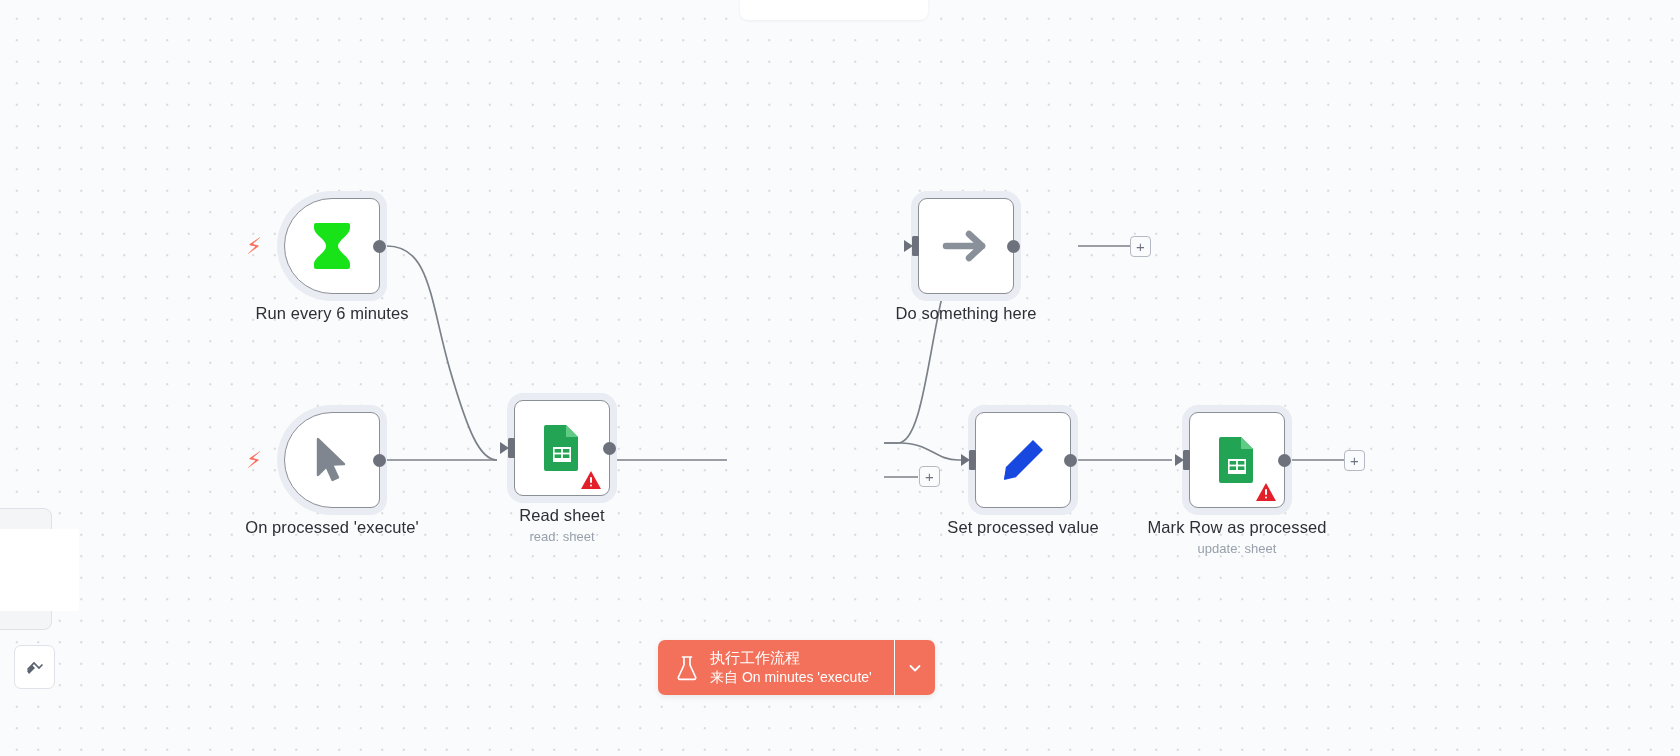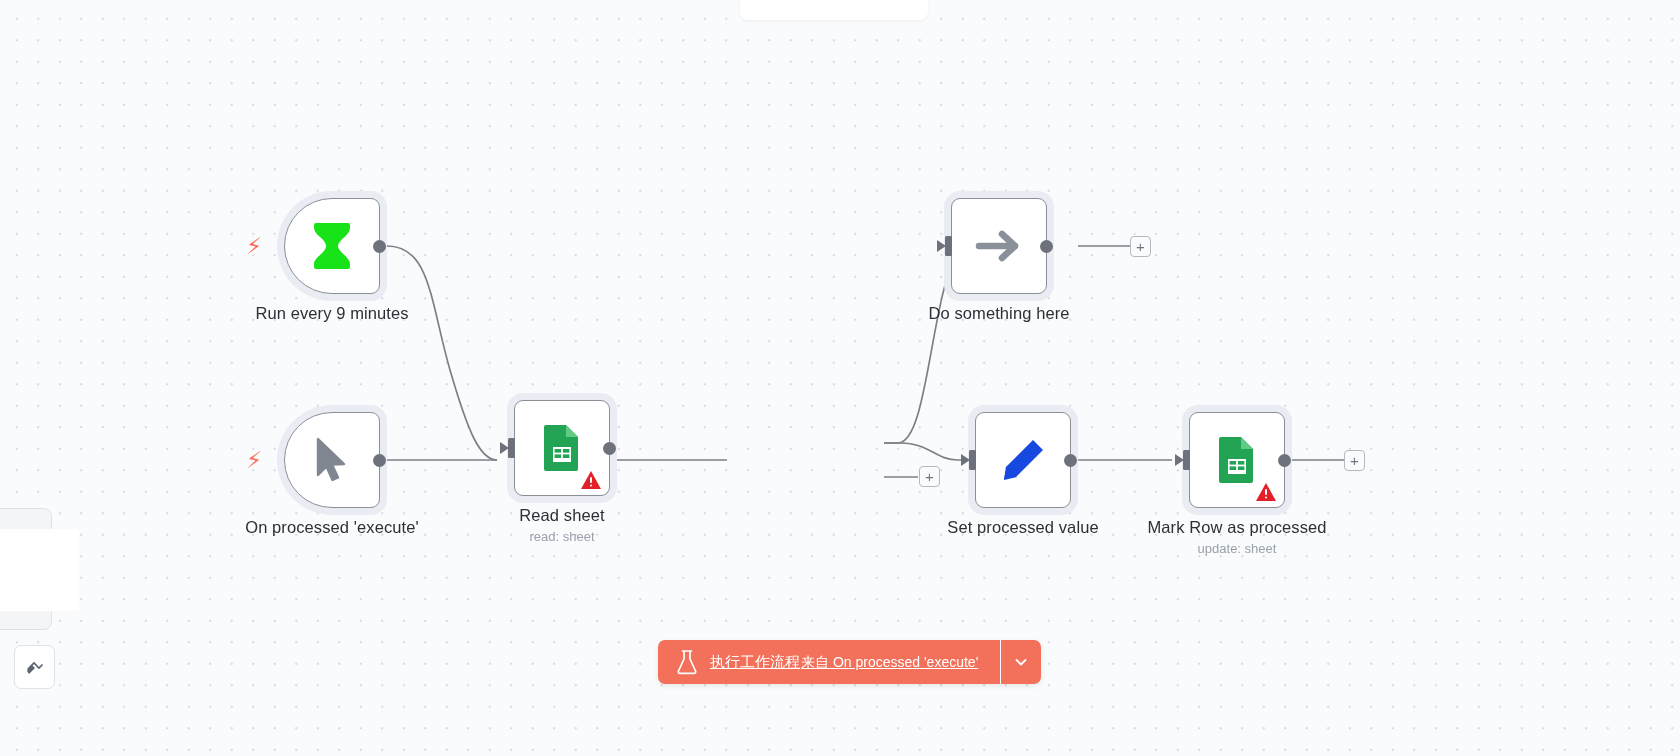--- a/index.html
+++ b/index.html
@@ -142,21 +142,21 @@
     overflow: hidden;
     box-shadow: 0 2px 6px rgba(0,0,0,.08);
   }
   #runbar .main {
     background: #f3705a;
     display: flex; align-items: center; gap: 12px;
     padding: 9px 22px 9px 18px;
     color: #fff;
     cursor: pointer;
   }
-  #runbar .main .txts { display: flex; flex-direction: row; gap: 1px; text-decoration: underline; }
+  #runbar .main .txts { display: flex; flex-direction: column; gap: 1px; }
   #runbar .l1 { font-size: 15px; line-height: 18px; }
   #runbar .l2 { font-size: 14px; line-height: 18px; }
   #runbar .divider { width: 1px; background: rgba(255,255,255,.55); }
   #runbar .drop {
     background: #f3705a;
     width: 40px;
     display: flex; align-items: center; justify-content: center;
     cursor: pointer;
   }
 
@@ -216,21 +216,21 @@
   </svg>
 
   <div class="node trigger" style="left:284px; top:198px;">
     <div class="bolt">⚡</div>
     <div class="node-box">
       <svg width="44" height="50" viewBox="0 0 44 50">
         <path d="M6 2 h32 a2 2 0 0 1 2 2 v3 c0 7 -12 12 -12 18 s12 11 12 18 v3 a2 2 0 0 1 -2 2 h-32 a2 2 0 0 1 -2 -2 v-3 c0 -7 12 -11 12 -18 s-12 -11 -12 -18 v-3 a2 2 0 0 1 2 -2 z" fill="#18e318"></path>
       </svg>
       <div class="out-dot"></div>
     </div>
-    <div class="node-label">Run every 9 minutes</div>
+    <div class="node-label">Run every 6 minutes</div>
   </div>
 
   <div class="node trigger" style="left:284px; top:412px;">
     <div class="bolt">⚡</div>
     <div class="node-box">
       <svg width="38" height="46" viewBox="0 0 38 46">
         <path d="M5 2 L5 38 L13.5 29.5 L19.5 43 L25 40.5 L19 27.5 L31 27 Z" fill="#80868f" stroke="#80868f" stroke-width="2.4" stroke-linejoin="round"></path>
       </svg>
       <div class="out-dot"></div>
     </div>
@@ -257,21 +257,21 @@
         <rect x="10" y="7" width="2" height="6" fill="#ffffff" rx="1"></rect>
         <rect x="10" y="14.6" width="2" height="2" fill="#ffffff" rx="1"></rect>
       </svg>
       <div class="out-dot"></div>
     </div>
     <div class="node-label">Read sheet</div>
     <div class="node-sub">read: sheet</div>
   </div>
 
 
-  <div class="node" style="left:951px; top:198px;">
+  <div class="node" style="left:918px; top:198px;">
     <div class="node-box">
       <div class="in-arrow">
         <div class="tri"></div>
           <div class="bar"></div>
       </div>
       <svg width="48" height="38" viewBox="0 0 48 38">
         <path d="M4 19 H40" stroke="#8a9099" stroke-width="6.5" stroke-linecap="round"></path>
         <path d="M27 7 L40 19 L27 31" stroke="#8a9099" stroke-width="6.5" fill="none" stroke-linecap="round" stroke-linejoin="round"></path>
       </svg>
       <div class="out-dot"></div>
@@ -336,21 +336,21 @@
   </div>
 
   <div id="runbar">
     <div class="main">
       <svg width="22" height="26" viewBox="0 0 22 26">
         <path d="M8 2 v8 L2.5 22 a1.6 1.6 0 0 0 1.4 2.4 h14.2 a1.6 1.6 0 0 0 1.4 -2.4 L14 10 V2" stroke="#ffffff" stroke-width="1.7" fill="none" stroke-linejoin="round"></path>
         <path d="M6.5 2 h9" stroke="#ffffff" stroke-width="1.7" stroke-linecap="round"></path>
       </svg>
       <div class="txts">
         <div class="l1">执行工作流程</div>
-        <div class="l2">来自 On processed 'execute'</div>
+        <div class="l2">来自 On minutes 'execute'</div>
       </div>
     </div>
     <div class="divider"></div>
     <div class="drop">
       <svg width="16" height="16" viewBox="0 0 16 16">
         <path d="M3.5 6 L8 10.5 L12.5 6" stroke="#ffffff" stroke-width="1.8" fill="none" stroke-linecap="round" stroke-linejoin="round"></path>
       </svg>
     </div>
   </div>
 

